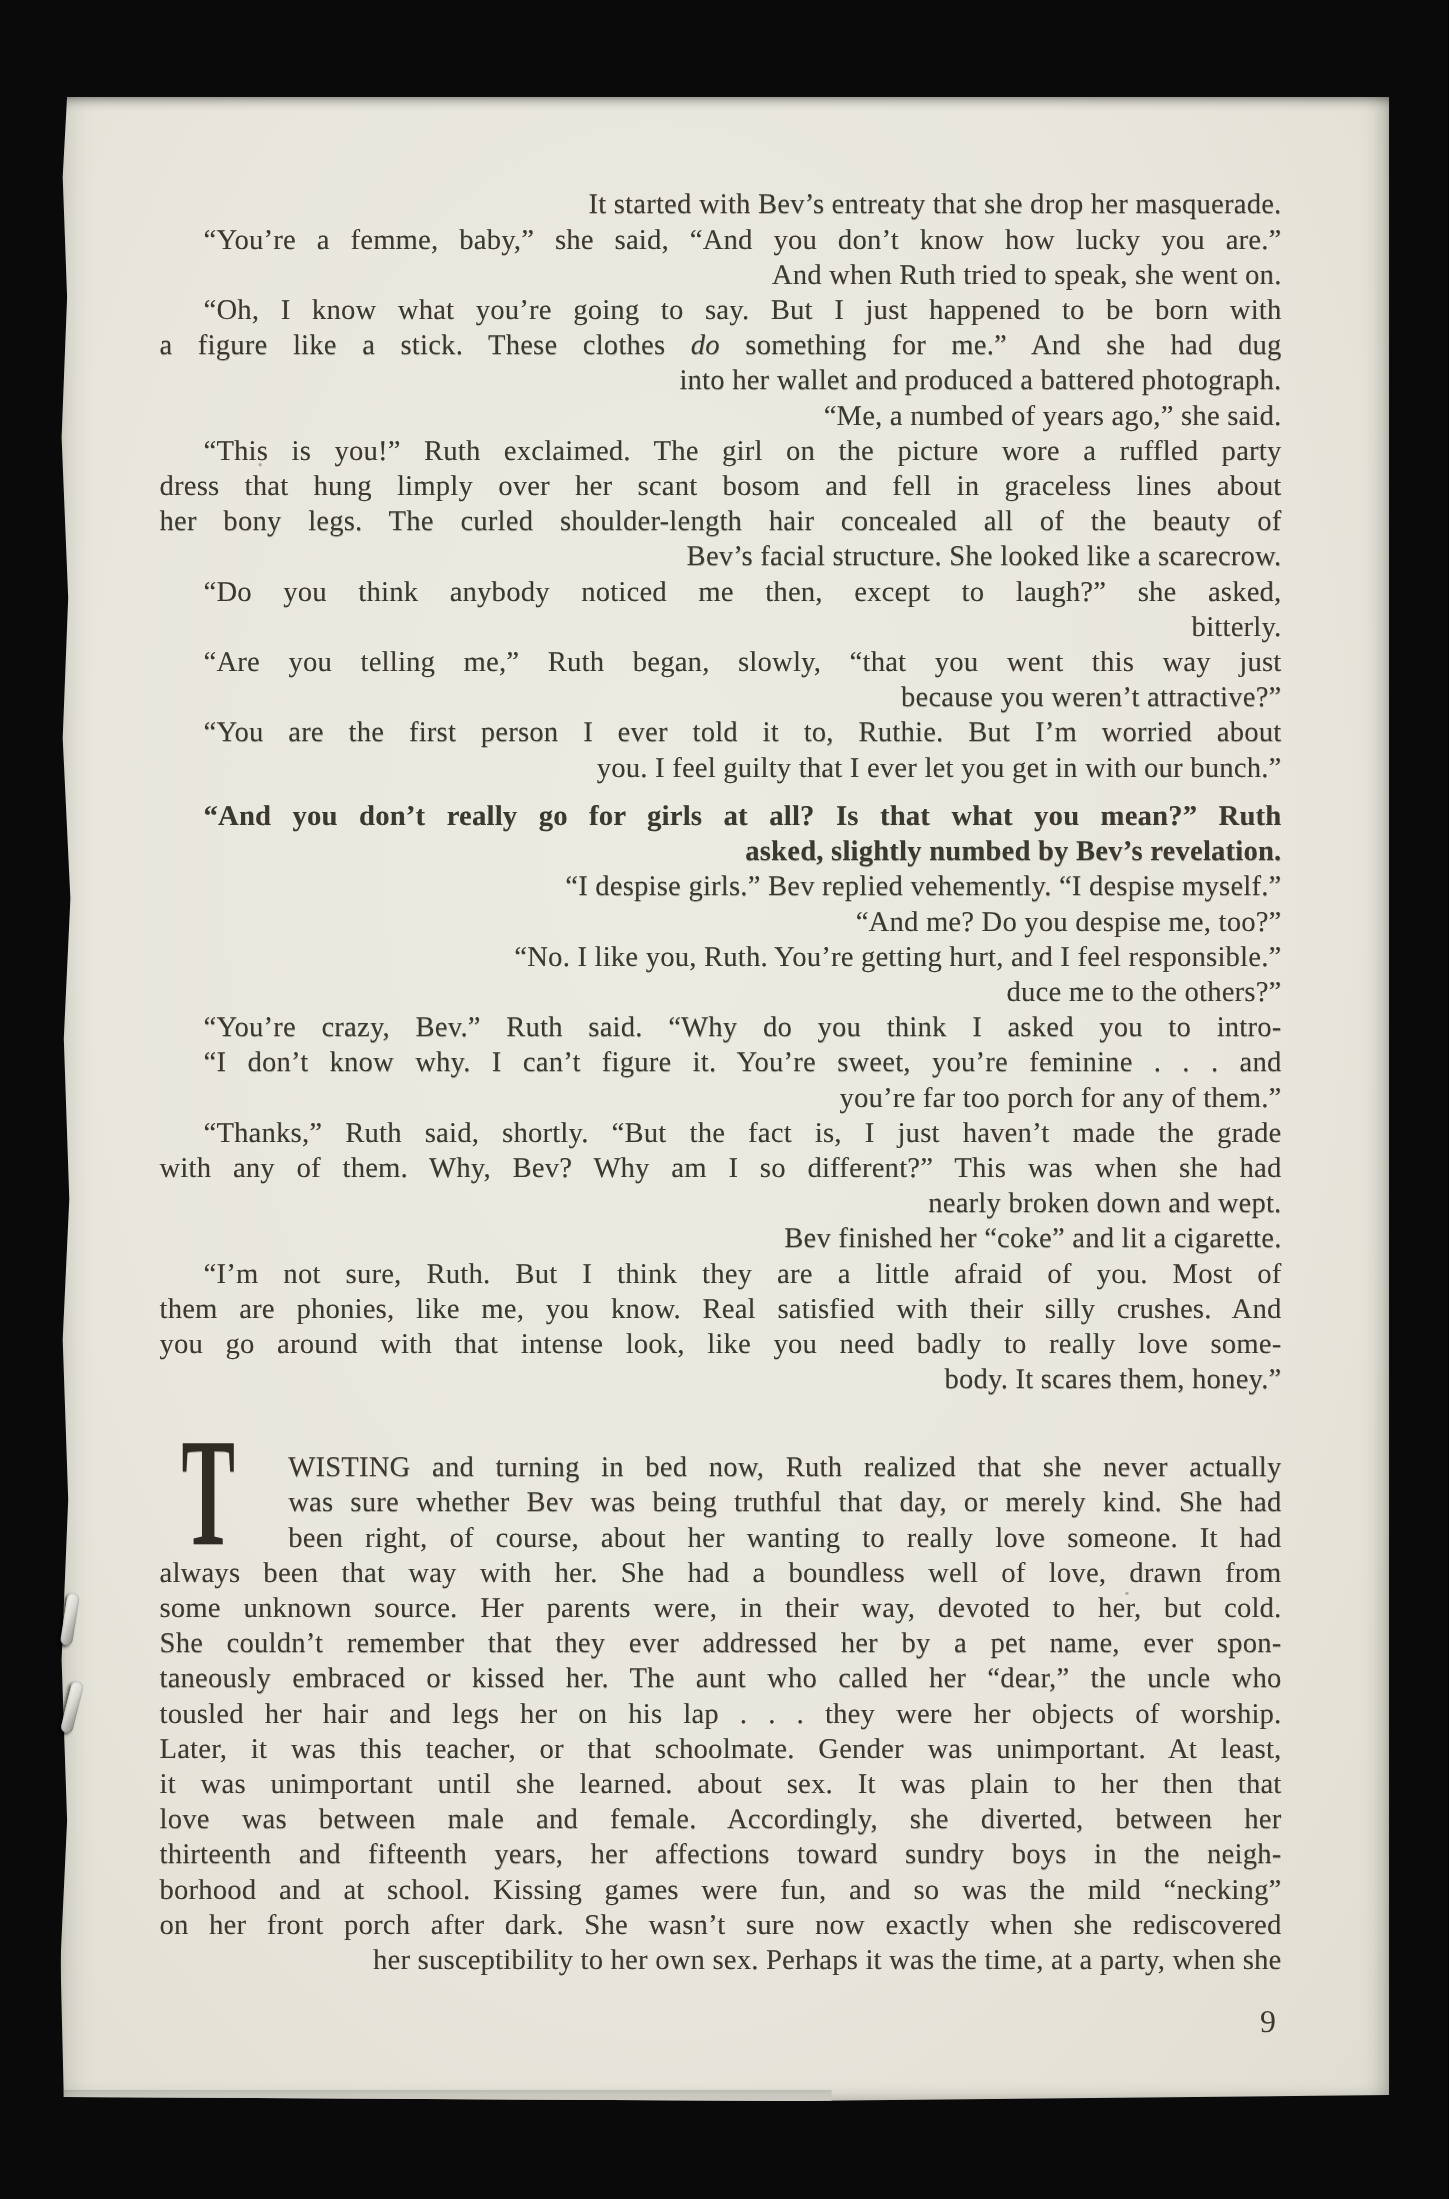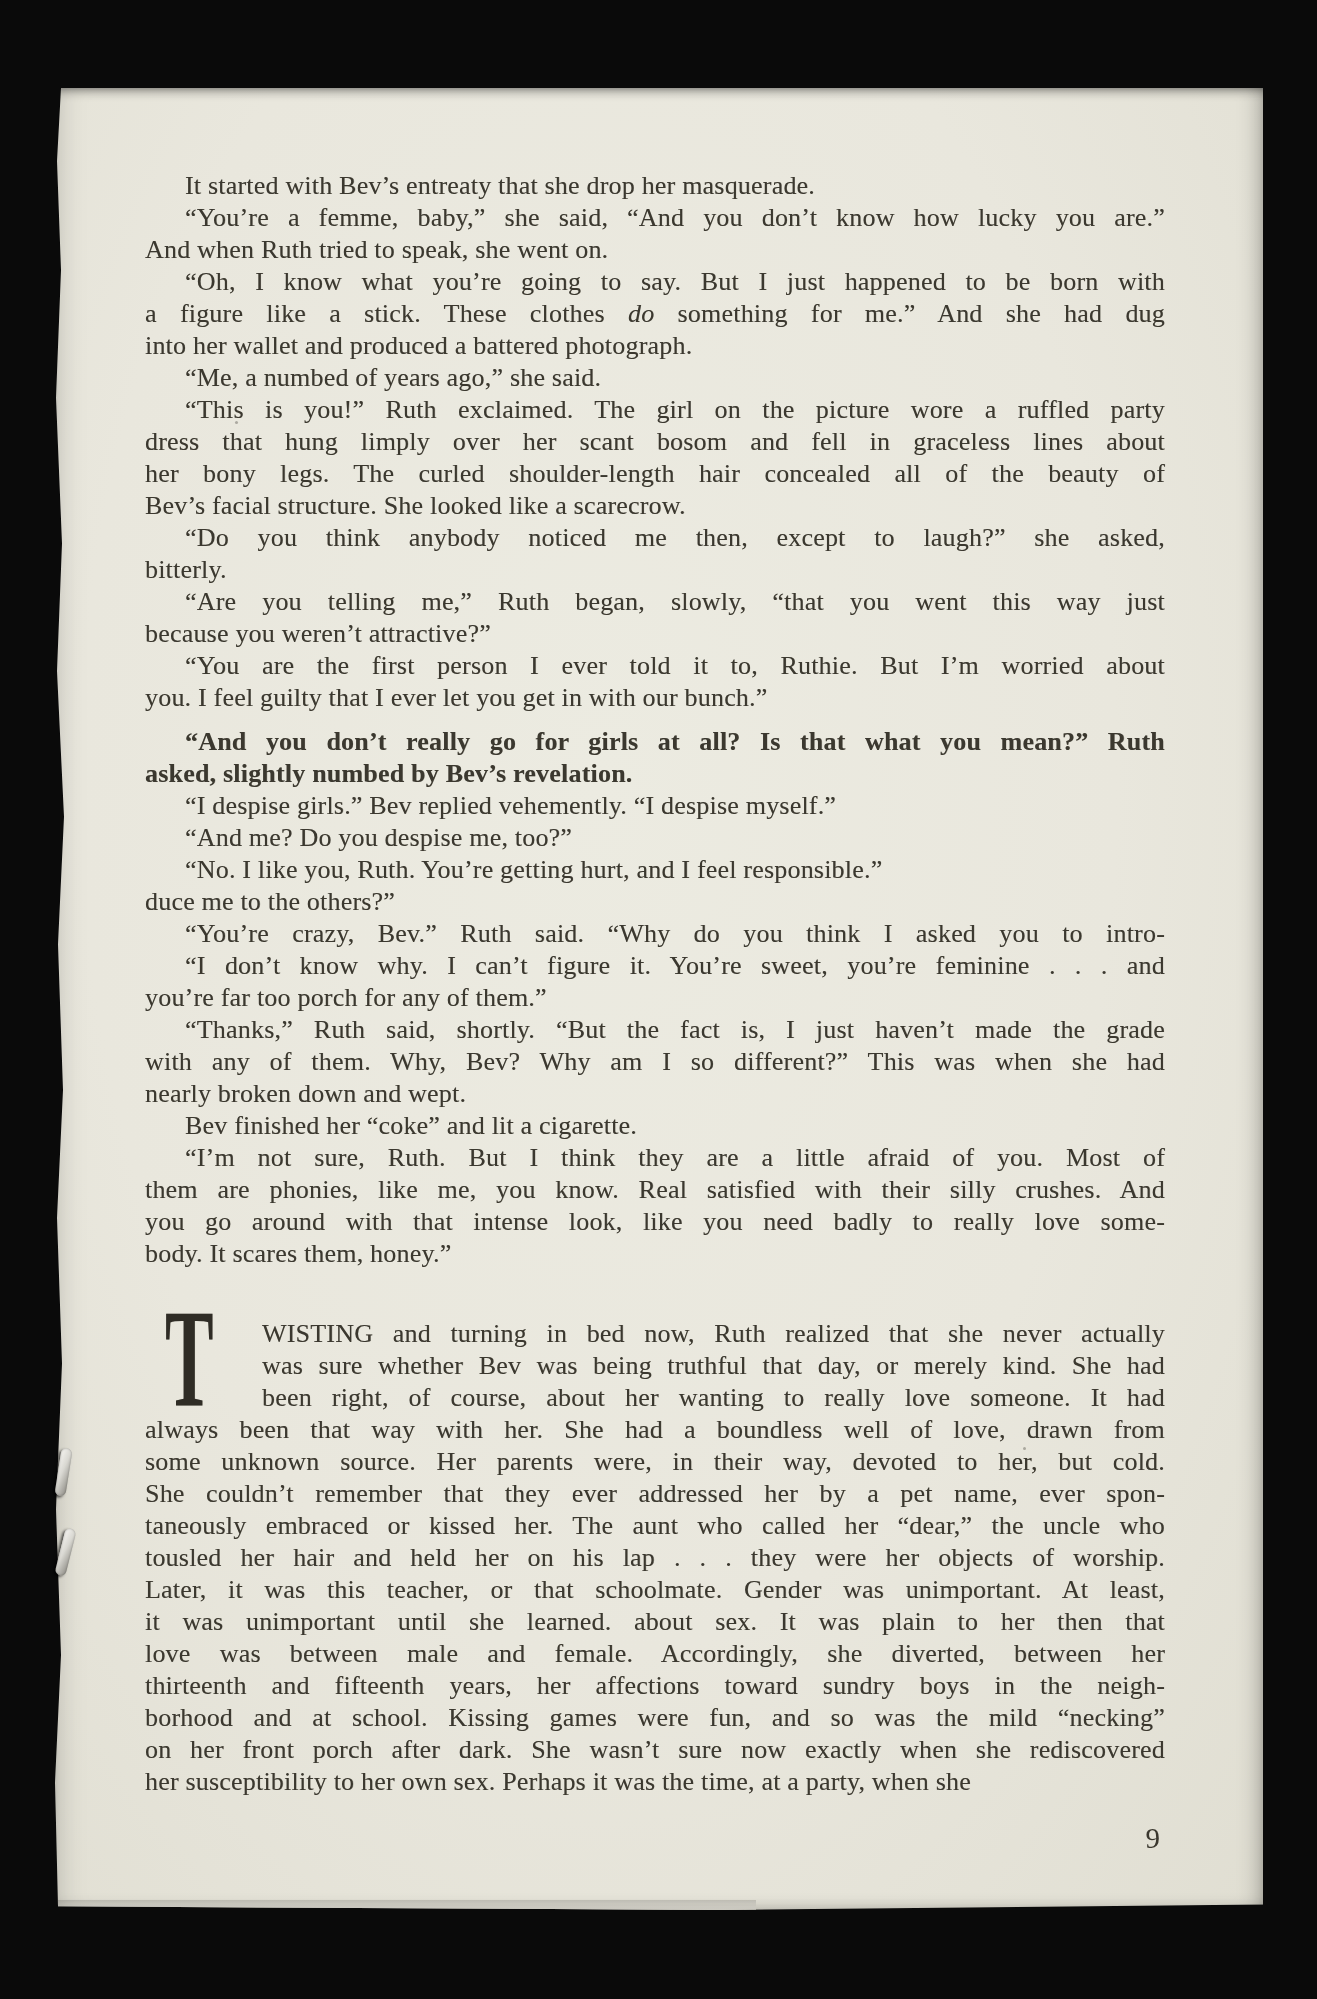--- a/index.html
+++ b/index.html
@@ -34,21 +34,21 @@
   .text-block{
     position:absolute;left:90px;top:82px;width:1020px;
     color:#3b382f;
     font-size:26px;line-height:32px;letter-spacing:0.2px;
     text-shadow:0.3px 0.3px 0 rgba(59,56,47,0.35);
   }
   .para{position:relative;}
   .para.gap-small{margin-top:12px;font-weight:bold;}
   .para.gap-large{margin-top:48px;}
   .line{text-align:justify;text-align-last:justify;}
-  .line.last{text-align:left;text-align-last:auto;}
+  .line.last{text-align:right;text-align-last:auto;}
   .line.first-indent{text-indent:40px;}
   .line.dc{margin-left:117px;}
   .drop-cap{
     position:absolute;left:20px;top:-30px;
     font-size:140px;line-height:1;font-weight:bold;color:#2f2c25;
     transform:scaleX(0.52);transform-origin:left top;
   }
   .page-number{
     position:absolute;top:1734px;right:103px;
     color:#3b382f;font-size:29px;
@@ -142,21 +142,21 @@
         </div>
         <div class="para gap-large">
           <span class="drop-cap">T</span>
           <div class="line dc">WISTING and turning in bed now, Ruth realized that she never actually</div>
           <div class="line dc">was sure whether Bev was being truthful that day, or merely kind. She had</div>
           <div class="line dc">been right, of course, about her wanting to really love someone. It had</div>
           <div class="line">always been that way with her. She had a boundless well of love, drawn from</div>
           <div class="line">some unknown source. Her parents were, in their way, devoted to her, but cold.</div>
           <div class="line">She couldn’t remember that they ever addressed her by a pet name, ever spon-</div>
           <div class="line">taneously embraced or kissed her. The aunt who called her “dear,” the uncle who</div>
-          <div class="line">tousled her hair and held her on his lap . . . they were her objects of worship.</div>
+          <div class="line">tousled her hair and legs her on his lap . . . they were her objects of worship.</div>
           <div class="line">Later, it was this teacher, or that schoolmate. Gender was unimportant. At least,</div>
           <div class="line">it was unimportant until she learned. about sex. It was plain to her then that</div>
           <div class="line">love was between male and female. Accordingly, she diverted, between her</div>
           <div class="line">thirteenth and fifteenth years, her affections toward sundry boys in the neigh-</div>
           <div class="line">borhood and at school. Kissing games were fun, and so was the mild “necking”</div>
           <div class="line">on her front porch after dark. She wasn’t sure now exactly when she rediscovered</div>
           <div class="line last">her susceptibility to her own sex. Perhaps it was the time, at a party, when she</div>
         </div>
       </div>
     <div class="speck speck-1"></div>

